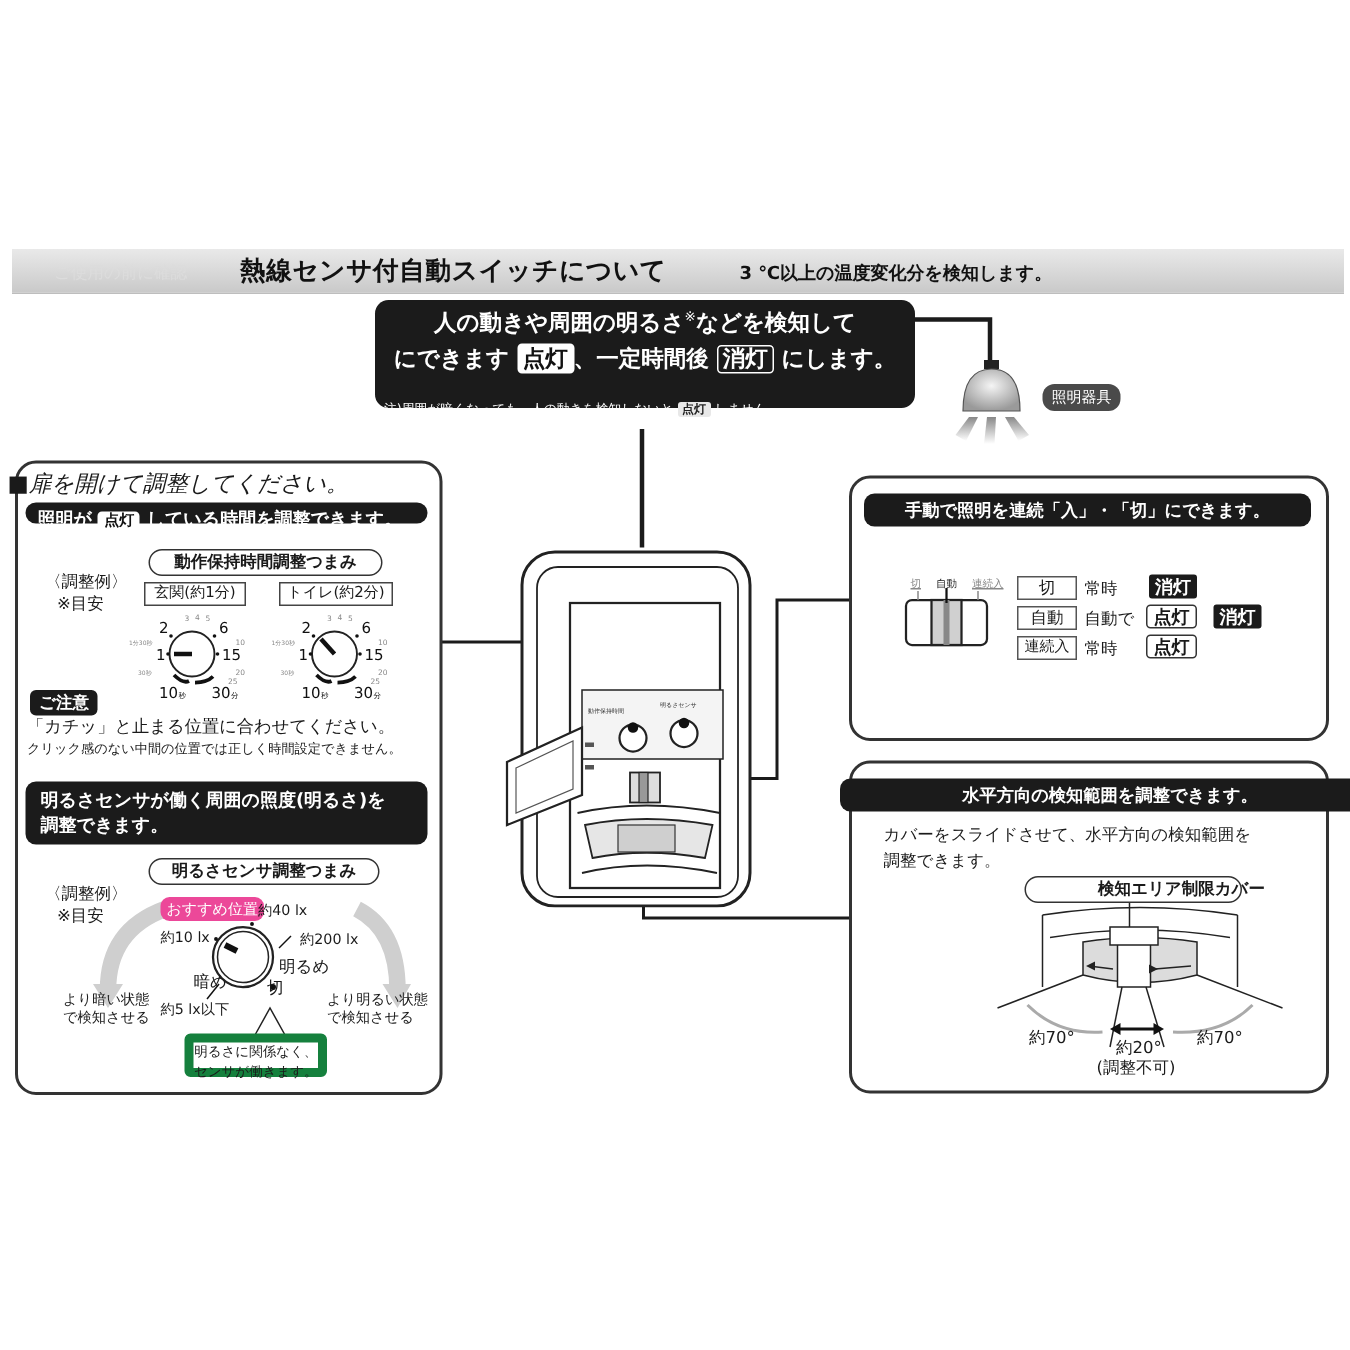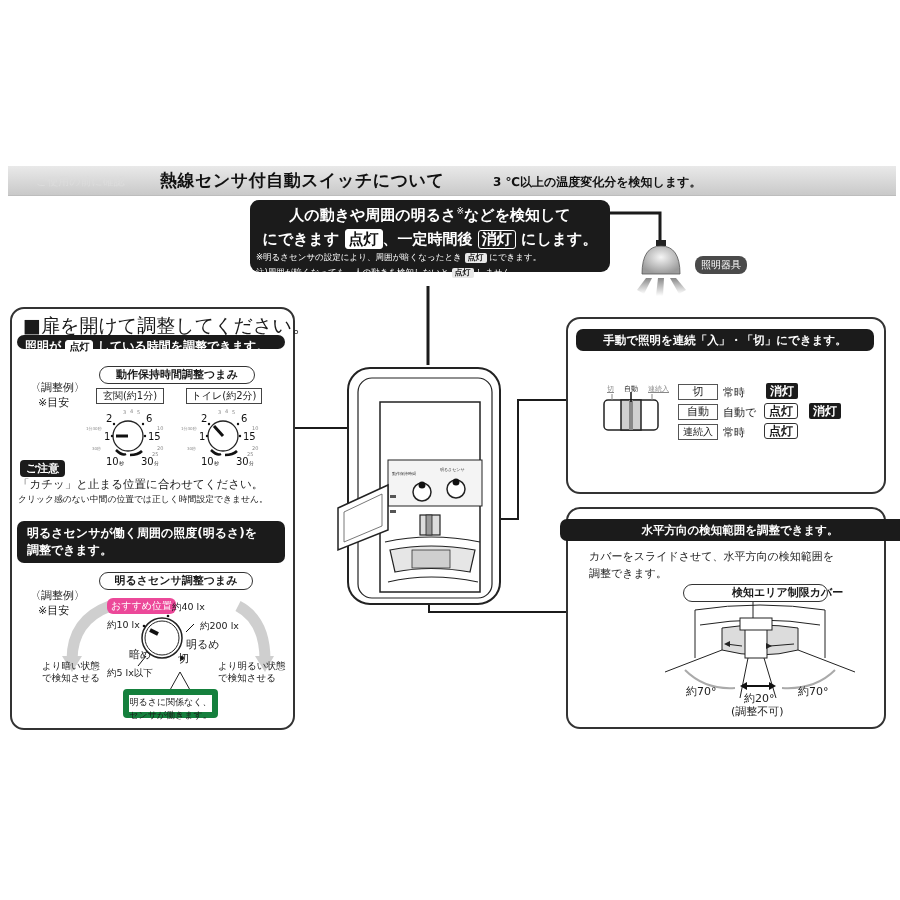--- a/index.html
+++ b/index.html
@@ -94,25 +94,20 @@
 
 <div class="top-callout">
   <div class="line1">
     <span>人の動きや周囲の明るさ</span><span class="sup">※</span><span>などを検知して</span>
   </div>
   <div class="line2">
     <span>にできます</span>
     <span class="tag-white">点灯</span><span>、一定時間後</span>
     <span class="tag-outline-w">消灯</span>
     <span>にします。</span>
-  </div>
-  <div class="note1">
-    <span>※明るさセンサの設定により、周囲が暗くなったとき</span>
-    <span class="tag-small-white">点灯</span>
-    <span>にできます。</span>
   </div>
   <div class="note2">
     <span>注)周囲が暗くなっても、人の動きを検知しないと</span>
     <span class="tag-small-white">点灯</span>
     <span>しません。</span>
   </div>
 </div>
 
 <svg class="abs" style="left:0;top:0;" width="900" height="900">
 
@@ -172,21 +167,21 @@
   <rect x="96" y="155" width="6" height="20" fill="#999" stroke="#222" stroke-width="0.8"></rect>
 
   <path d="M55 182 Q100 172 150 182" fill="none" stroke="#222" stroke-width="1.2"></path>
   <path d="M60 190 Q100 182 145 190 L140 212 Q100 205 65 212 Z" fill="#e6e6e6" stroke="#222" stroke-width="1.2"></path>
   <rect x="82" y="190" width="38" height="18" fill="#cfcfcf" stroke="#333" stroke-width="0.8"></rect>
   <path d="M58 222 Q100 212 148 222" fill="none" stroke="#222" stroke-width="1.2"></path>
 </svg>
 
 <div class="panel" style="left:10px;top:307px;width:285px;height:423px;"></div>
 
-<div class="txt" style="left:23px;top:313px;font-size:19px;">■扉を開けて調整してください。</div>
+<div class="txt" style="left:5px;top:313px;font-size:15px;font-style:italic;">■扉を開けて調整してください。</div>
 
 <div class="black-bar" style="left:17px;top:335px;width:268px;height:14px;font-size:12px;padding:3px 0 0 8px;">
   <span>照明が</span>
   <span class="tag-white" style="font-size:10px;">点灯</span>
   <span>している時間を調整できます。</span>
 </div>
 
 <div class="pill-outline" style="left:99px;top:366px;width:156px;height:18px;line-height:15px;">動作保持時間調整つまみ</div>
 
 <div class="txt" style="left:30px;top:380px;font-size:11px;">〈調整例〉</div>

